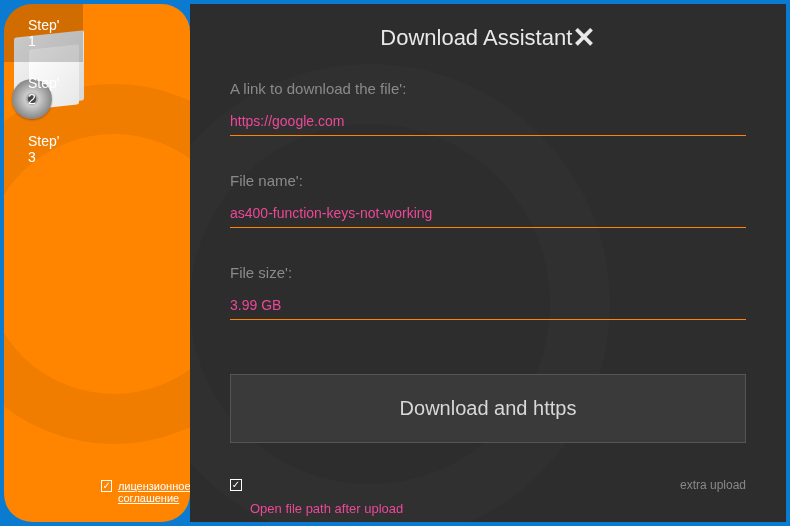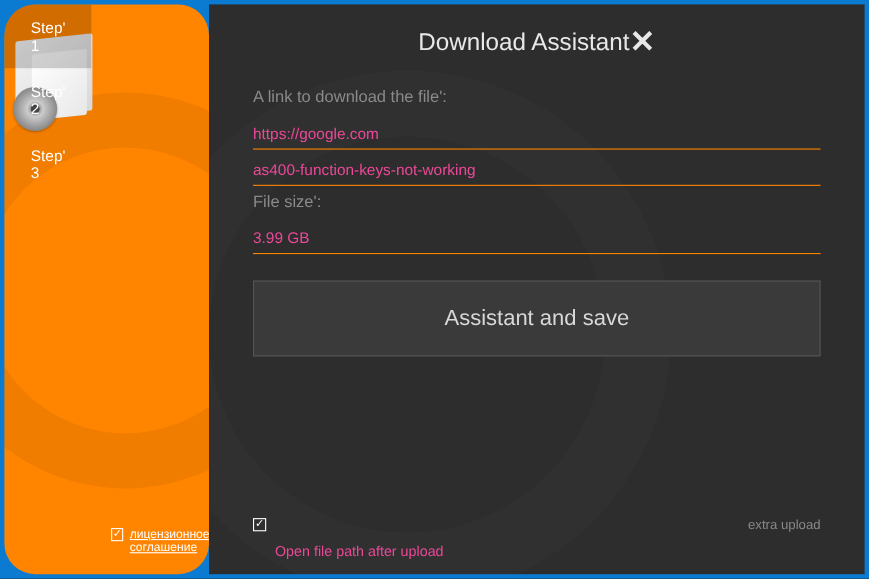--- a/index.html
+++ b/index.html
@@ -157,21 +157,21 @@
     font-weight: normal;
   }
   .close-icon {
     color: #e8e8e8;
     font-size: 28px;
     cursor: pointer;
     line-height: 1;
     font-weight: bold;
   }
   .field-group {
-    margin-bottom: 6px;
+    margin-bottom: 36px;
     position: relative;
     z-index: 1;
   }
   .field-label {
     color: #8a8a8a;
     font-size: 15px;
     margin-bottom: 12px;
     display: block;
   }
   .field-input {
@@ -247,29 +247,30 @@
       <h1 class="title">Download Assistant</h1>
       <span class="close-icon">✕</span>
     </div>
 
     <div class="field-group">
       <label class="field-label">A link to download the file':</label>
       <input class="field-input" type="text" value="https://google.com" style="">
     </div>
 
     <div class="field-group">
+      <label class="field-label">File name':</label>
       <input class="field-input" type="text" value="as400-function-keys-not-working" style="">
     </div>
 
     <div class="field-group">
       <label class="field-label">File size':</label>
       <input class="field-input" type="text" value="3.99 GB" style="">
     </div>
 
-    <button class="download-btn">Assistant and save</button>
+    <button class="download-btn">Download and https</button>
 
     <div class="main-footer">
       <div class="footer-left">
         <span class="chk checked"></span>
         <label>Open file path after upload</label>
       </div>
       <span class="extra-options">extra upload</span>
     </div>
   </main>
 </div>

